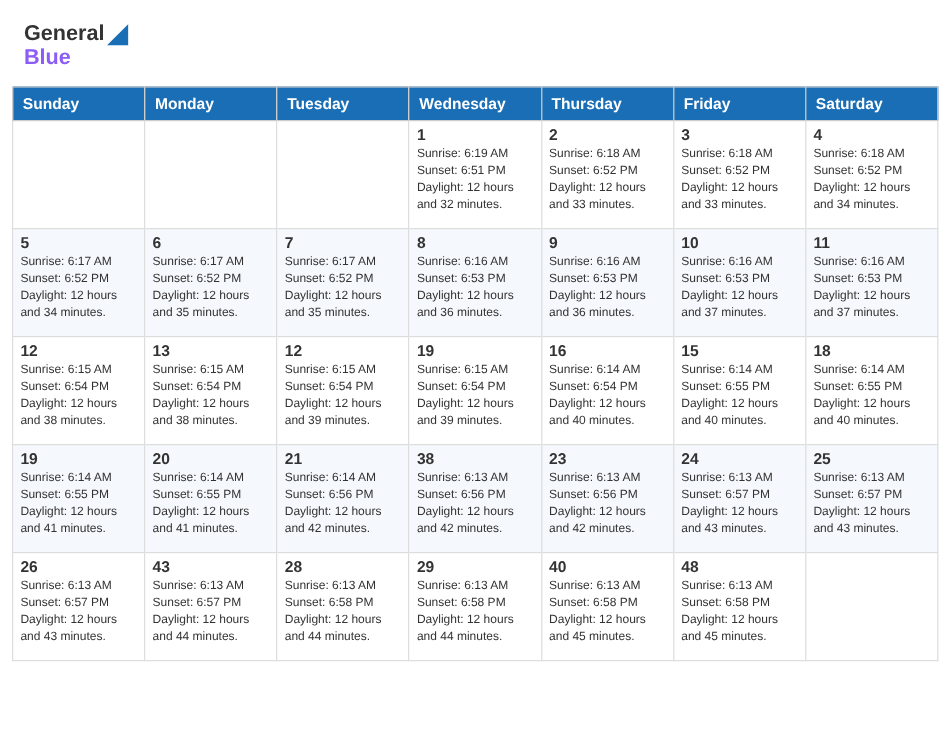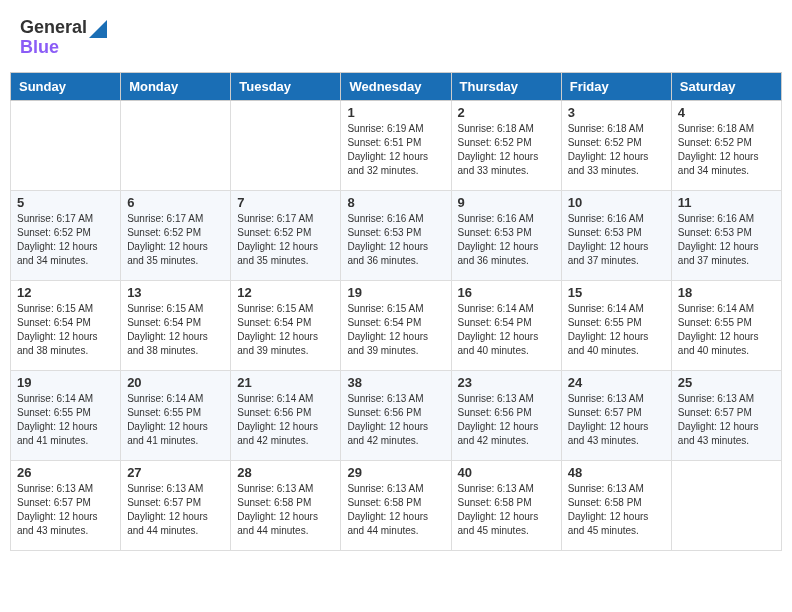--- a/index.html
+++ b/index.html
@@ -241,21 +241,21 @@
           <span class="day-number">25</span>
           <div class="day-info">Sunrise: 6:13 AM<br>Sunset: 6:57 PM<br>Daylight: 12 hours and 43 minutes.</div>
         </td>
       </tr>
       <tr>
         <td>
           <span class="day-number">26</span>
           <div class="day-info">Sunrise: 6:13 AM<br>Sunset: 6:57 PM<br>Daylight: 12 hours and 43 minutes.</div>
         </td>
         <td>
-          <span class="day-number">27</span>
+          <span class="day-number">43</span>
           <div class="day-info">Sunrise: 6:13 AM<br>Sunset: 6:57 PM<br>Daylight: 12 hours and 44 minutes.</div>
         </td>
         <td>
           <span class="day-number">28</span>
           <div class="day-info">Sunrise: 6:13 AM<br>Sunset: 6:58 PM<br>Daylight: 12 hours and 44 minutes.</div>
         </td>
         <td>
           <span class="day-number">29</span>
           <div class="day-info">Sunrise: 6:13 AM<br>Sunset: 6:58 PM<br>Daylight: 12 hours and 44 minutes.</div>
         </td>

